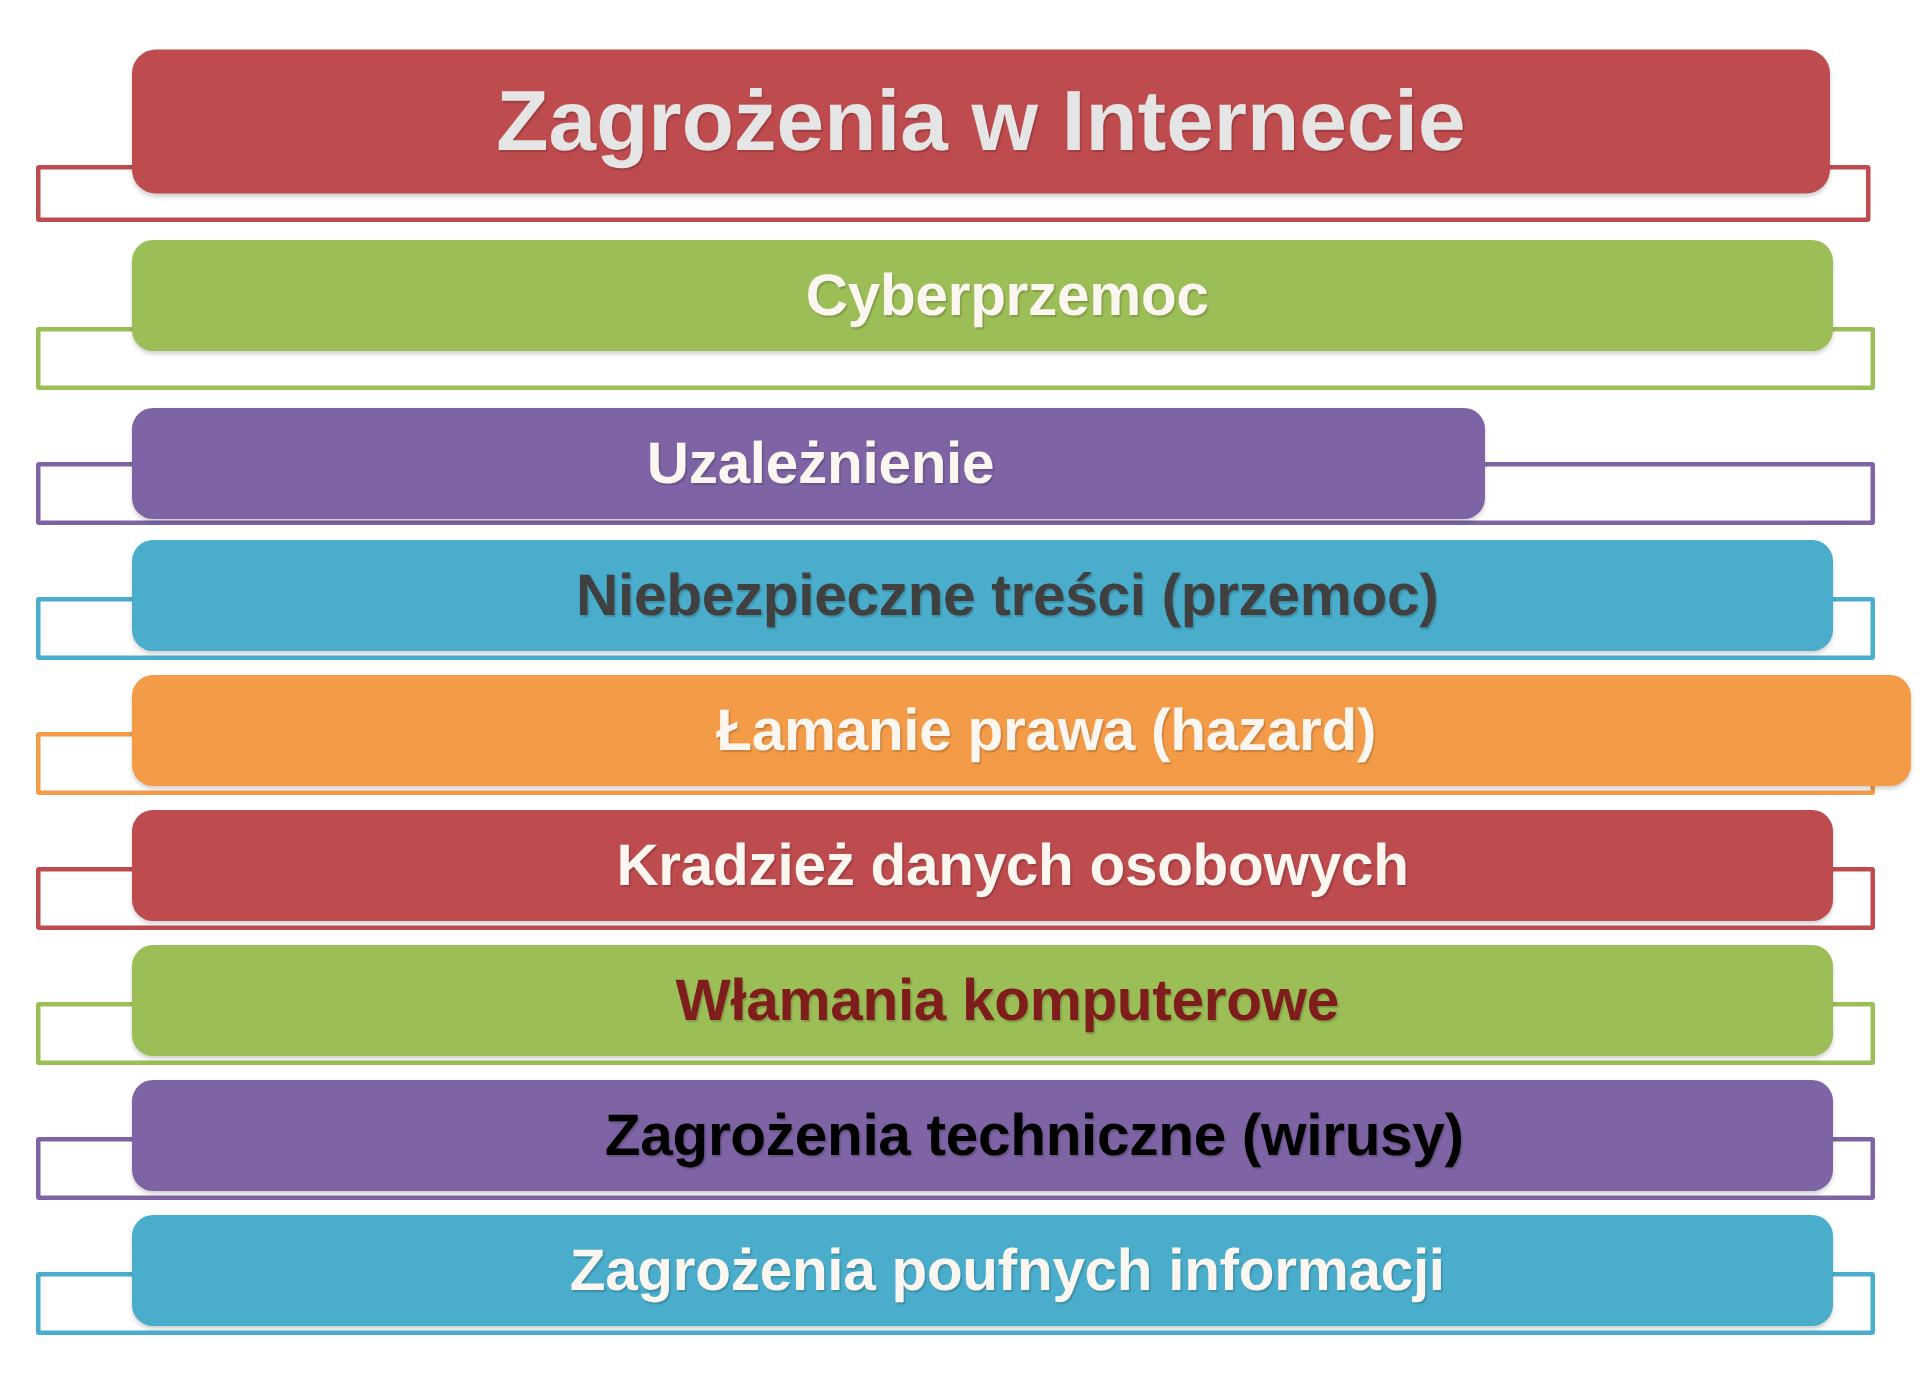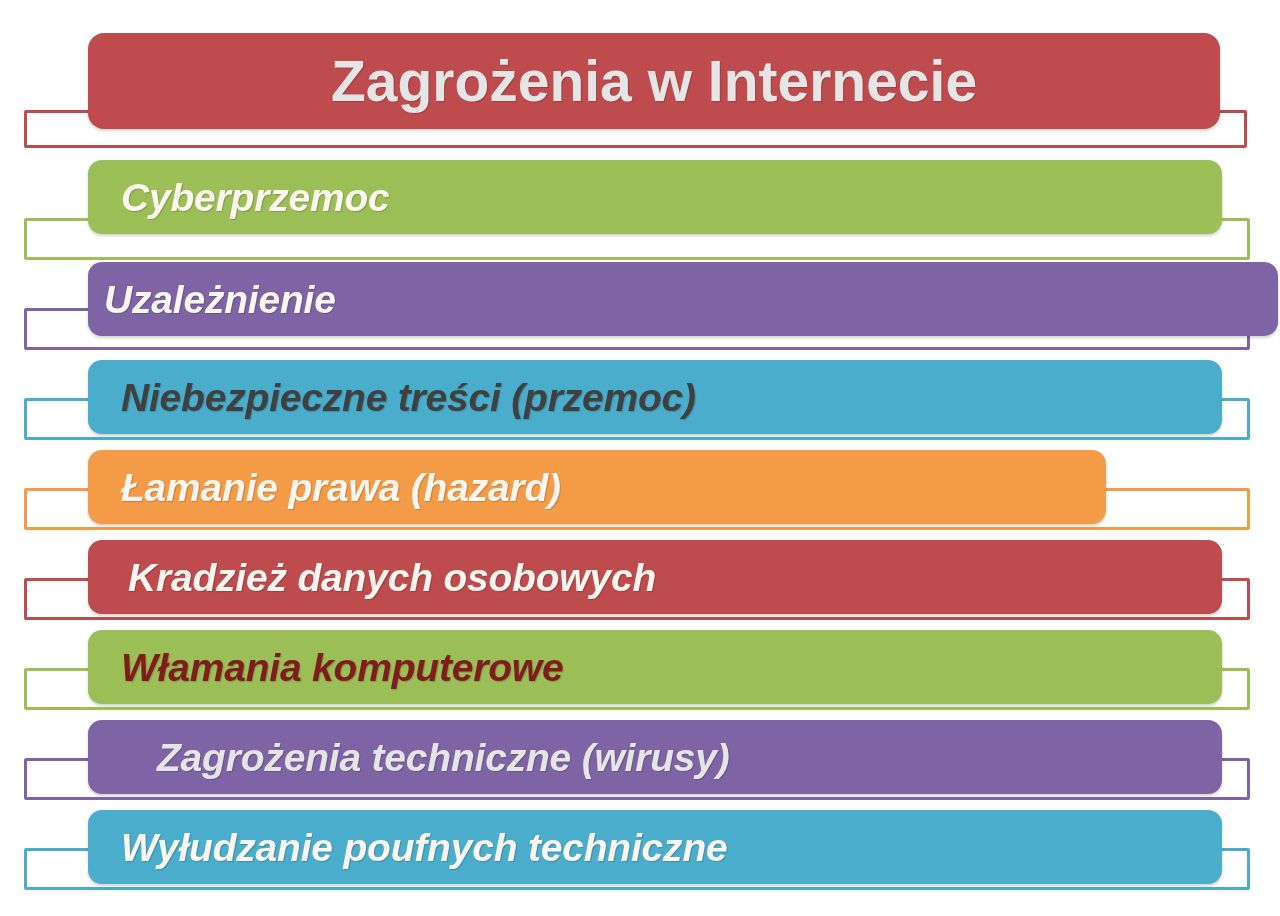--- a/index.html
+++ b/index.html
@@ -66,23 +66,22 @@
     border-radius: 16px;
   }
   .row.title .bar-label {
     font-size: 57px;
     letter-spacing: 0px;
   }
 
   
   .row.item .bar {
     height: 74px;
-    justify-content: flex-start;
+    justify-content: center;
     padding-left: 33px;
-    font-style: italic;
   }
   .row.item .bar-label {
     font-size: 39px;
   }
 </style>
 </head>
 <body style="background: rgb(255, 255, 255);">
 
 <div id="infographic" style="background: rgb(255, 255, 255);">
 
@@ -95,35 +94,35 @@
 
   <div class="row item" style="top:0;">
     <div class="frame" style="top: 218px; height: 42px; width: 1226px; color: rgb(156, 190, 86);"></div>
     <div class="bar" style="top: 160px; width: 1134px; color: rgb(156, 190, 86);">
       <span class="bar-label" style="color: rgb(251, 246, 239);">Cyberprzemoc</span>
     </div>
   </div>
 
   <div class="row item" style="top:0;">
     <div class="frame" style="top: 308px; height: 42px; width: 1226px; color: rgb(126, 100, 164);"></div>
-    <div class="bar" style="top: 262px; width: 1190px; color: rgb(126, 100, 164); padding-left: 16px;">
+    <div class="bar" style="top: 272px; width: 902px; color: rgb(126, 100, 164); padding-left: 16px;">
       <span class="bar-label" style="color: rgb(251, 246, 239);">Uzależnienie</span>
     </div>
   </div>
 
   <div class="row item" style="top:0;">
     <div class="frame" style="top: 398px; height: 42px; width: 1226px; color: rgb(73, 173, 203);"></div>
     <div class="bar" style="top: 360px; width: 1134px; color: rgb(73, 173, 203);">
       <span class="bar-label" style="color: #404040;">Niebezpieczne treści (przemoc)</span>
     </div>
   </div>
 
   <div class="row item" style="top:0;">
     <div class="frame" style="top: 488px; height: 42px; width: 1226px; color: rgb(244, 155, 72);"></div>
-    <div class="bar" style="top: 450px; width: 1018px; color: rgb(244, 155, 72);">
+    <div class="bar" style="top: 450px; width: 1186px; color: rgb(244, 155, 72);">
       <span class="bar-label" style="color: rgb(251, 246, 239);">Łamanie prawa (hazard)</span>
     </div>
   </div>
 
   <div class="row item" style="top:0;">
     <div class="frame" style="top: 578px; height: 42px; width: 1226px; color: rgb(190, 75, 78);"></div>
     <div class="bar" style="top: 540px; width: 1134px; color: rgb(190, 75, 78); padding-left: 40px;">
       <span class="bar-label" style="color: rgb(251, 246, 239);">Kradzież danych osobowych</span>
     </div>
   </div>
@@ -131,24 +130,24 @@
   <div class="row item" style="top:0;">
     <div class="frame" style="top: 668px; height: 42px; width: 1226px; color: rgb(156, 190, 86);"></div>
     <div class="bar" style="top: 630px; width: 1134px; color: rgb(156, 190, 86);">
       <span class="bar-label" style="color: #7f1d1d;">Włamania komputerowe</span>
     </div>
   </div>
 
   <div class="row item" style="top:0;">
     <div class="frame" style="top: 758px; height: 42px; width: 1226px; color: rgb(126, 100, 164);"></div>
     <div class="bar" style="top: 720px; width: 1134px; color: rgb(126, 100, 164);">
-      <span class="bar-label" style="color: #e5e5e5; margin-left: 36px;">Zagrożenia techniczne (wirusy)</span>
+      <span class="bar-label" style="color: #000000; margin-left: 36px;">Zagrożenia techniczne (wirusy)</span>
     </div>
   </div>
 
   <div class="row item" style="top:0;">
     <div class="frame" style="top: 848px; height: 42px; width: 1226px; color: rgb(73, 173, 203);"></div>
     <div class="bar" style="top: 810px; width: 1134px; color: rgb(73, 173, 203);">
-      <span class="bar-label" style="color: rgb(251, 246, 239);">Wyłudzanie poufnych techniczne</span>
+      <span class="bar-label" style="color: rgb(251, 246, 239);">Zagrożenia poufnych informacji</span>
     </div>
   </div>
 
 </div>
 
 </body></html>

